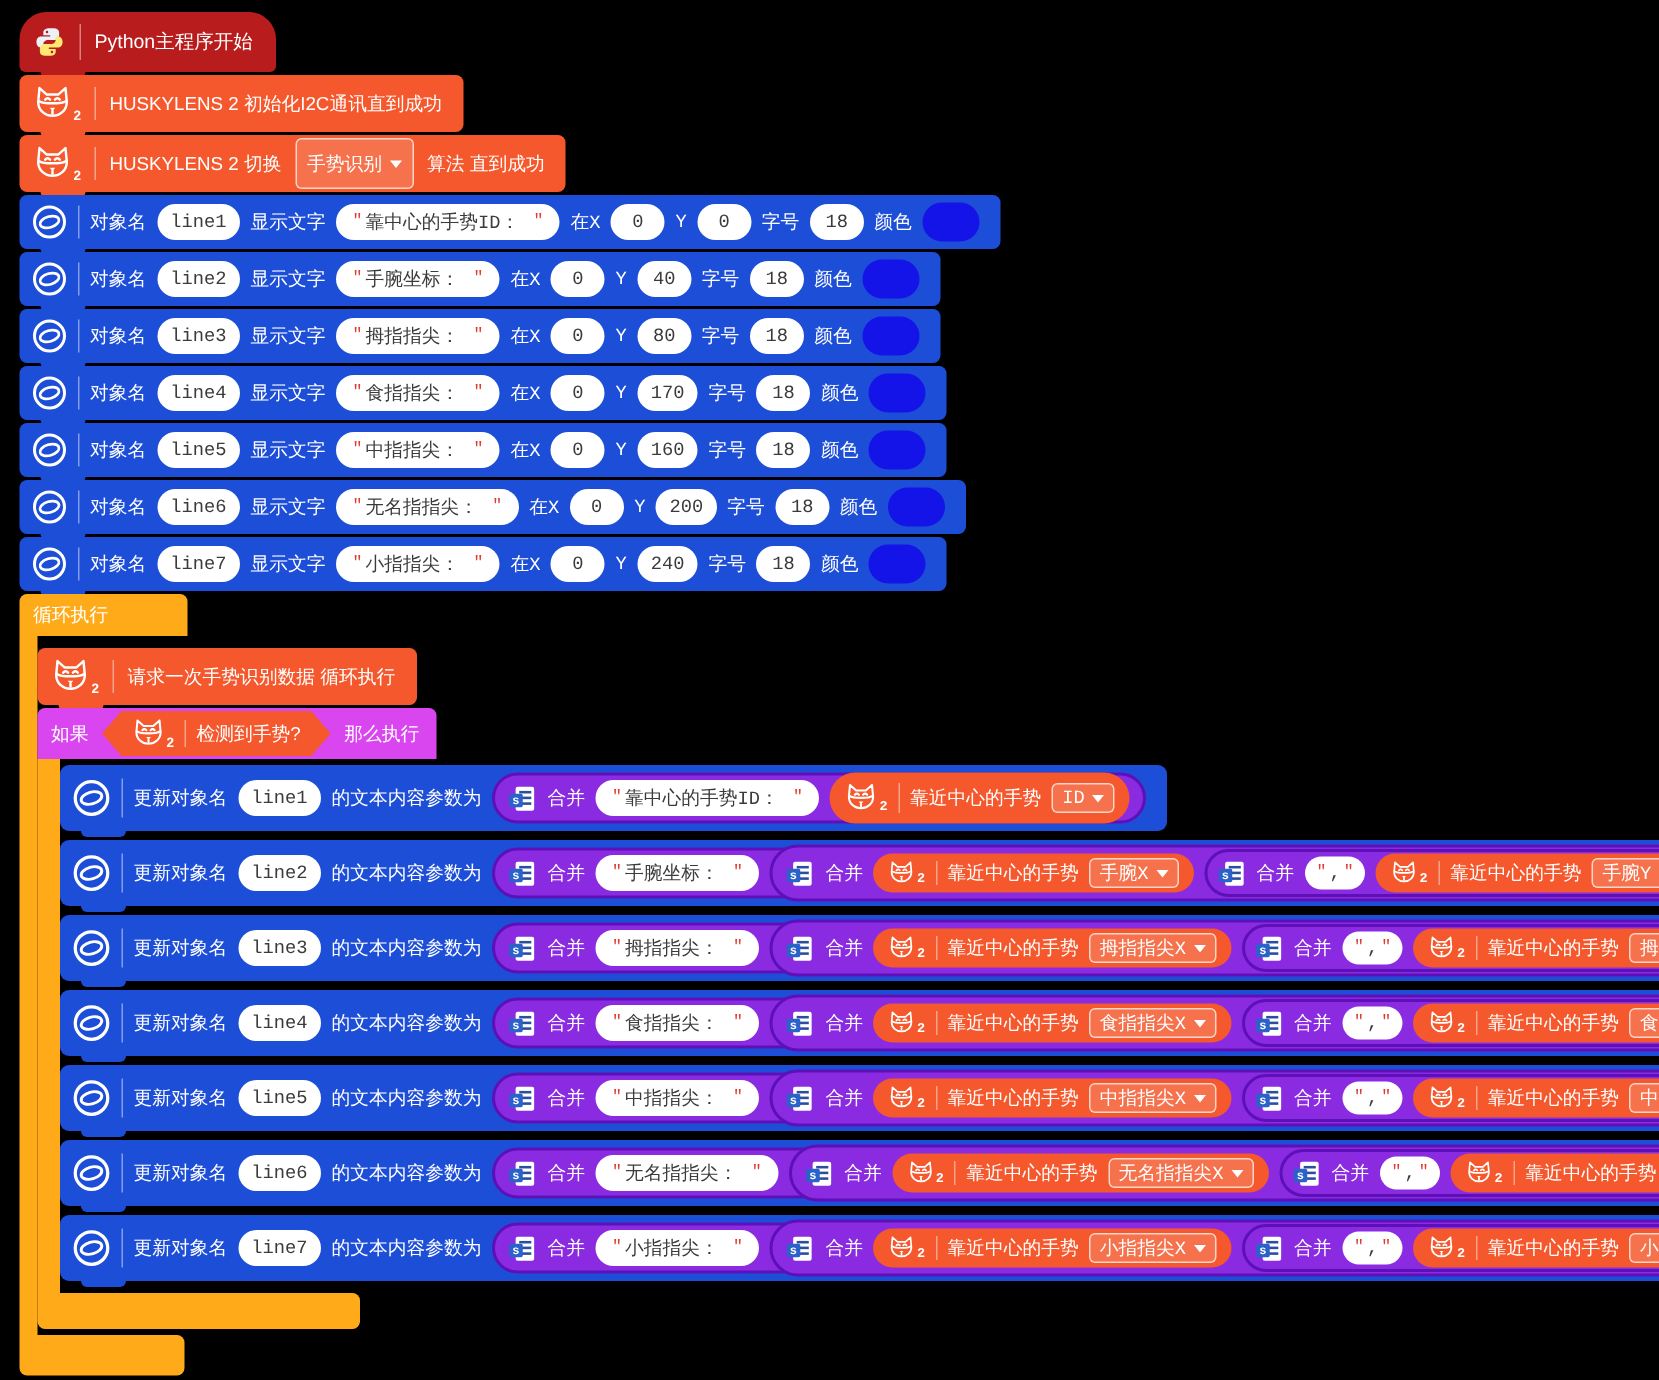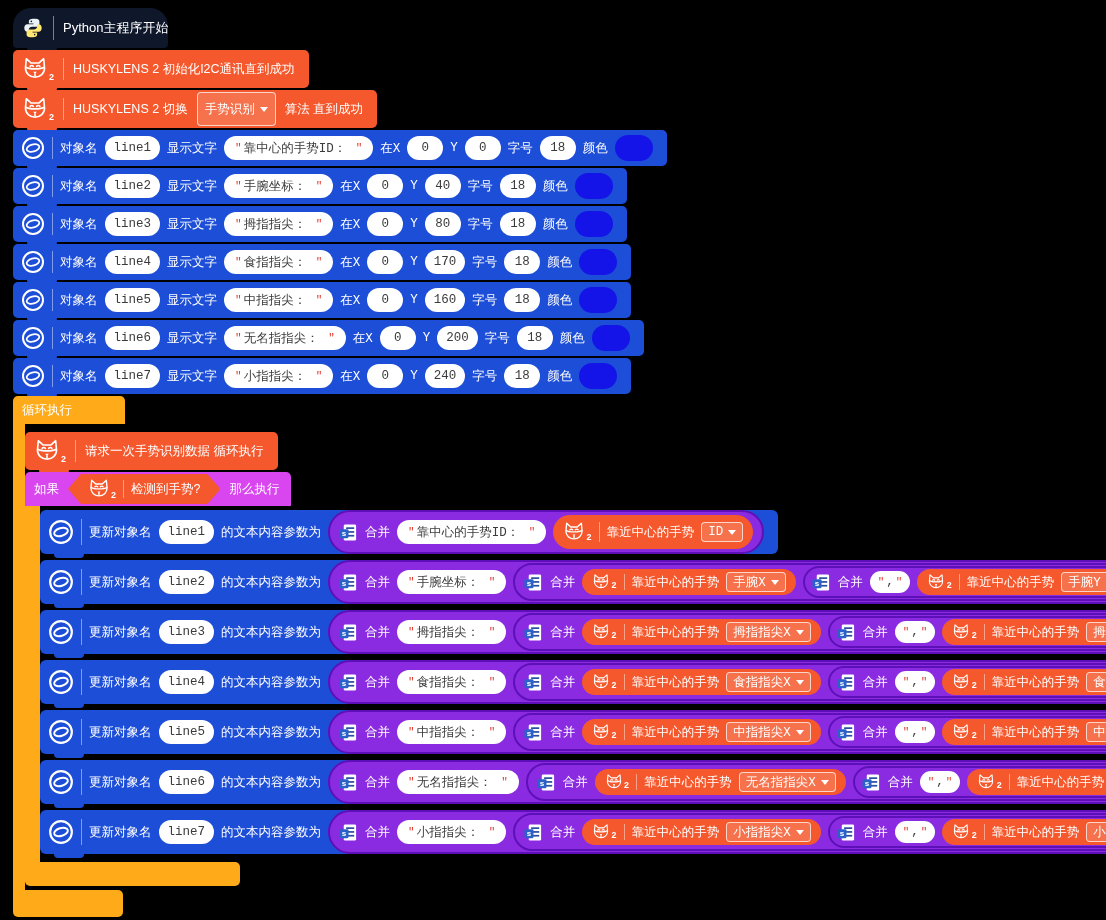--- a/index.html
+++ b/index.html
@@ -4,22 +4,22 @@
 <style>
   * { box-sizing: border-box; margin: 0; padding: 0; }
   html,body { width:1106px; height:920px; background:#000; overflow:hidden;
     font-family:"Liberation Sans", sans-serif; }
   #canvas { position:absolute; left:13px; top:8px; display:flex; flex-direction:column;
     align-items:flex-start; }
   .stack { position:relative; display:flex; align-items:center; width:max-content;
     color:#fff; font-size:12.5px; border-radius:5px; margin-bottom:2px; }
   .stack::after { content:""; position:absolute; left:14px; bottom:-4px; width:30px;
     height:4px; background:inherit; border-radius:0 0 4px 4px; }
-  .hat { background:#0f172a; height:40px; border-radius:18px 18px 4px 4px;
-    padding:0 0 0 9px; gap:9px; font-size:13px; }
+  .hat { background:#b91c1c; height:40px; border-radius:18px 18px 4px 4px;
+    padding:0 16px 0 9px; gap:9px; font-size:13px; }
   .orange { background:#F4582C; height:38px; padding:0 14px 0 9px; gap:9px; }
   .cyan { background:#1d4ed8; height:36px; padding:0 14px 0 8px; gap:7px;font-family:Liberation Mono, monospace; }
   .vsep { width:1px; height:60%; background:rgba(255,255,255,0.45); flex:none; }
   .ic { display:block; }
   .fox { display:flex; align-items:flex-end; gap:1px; flex:none; }
   .sub2 { font-style:normal; font-size:9px; font-weight:bold; line-height:1; }
   .oval { display:inline-flex; align-items:center; justify-content:center; height:24px;
     background:#fff; color:#3b3b3b; border-radius:12px; padding:0 9px; font-size:12.5px;
     white-space:pre; }
   .num { min-width:36px; }
@@ -50,21 +50,21 @@
   .if-foot { height:24px; width:215px; background:#FFAB19; border-radius:0 5px 5px 5px;
     margin-bottom:2px; }
   .hex { display:flex; align-items:center; gap:7px; height:30px; background:#F4582C;
     color:#fff; padding:0 20px; clip-path:polygon(13px 0, calc(100% - 13px) 0, 100% 50%,
     calc(100% - 13px) 100%, 13px 100%, 0 50%); }
   
   .update-row { margin-bottom:6px;text-align:center; }
   .ubar { height:44px; border-radius:6px; margin-bottom:0; }
   .join { display:inline-flex; align-items:center; gap:7px; background:#8A2BE2;
     border:2px solid #5E10B8; color:#fff; padding:0 9px; white-space:nowrap; }
-  .j1 { height:44px; border-radius:24px; margin:-4px 0; }
+  .j1 { height:34px; border-radius:24px; margin:-4px 0; }
   .j2 { height:38px; border-radius:20px; }
   .j3 { height:32px; border-radius:17px; padding:0 7px; }
   .rep { display:inline-flex; align-items:center; gap:7px; background:#F4582C; color:#fff;
     height:26px; border-radius:14px; padding:0 10px; }
   .rep .dd { height:20px; padding:0 6px; }
   .rep-lg { height:34px; border-radius:18px; }
   .oval.sm { height:22px; padding:0 6px; }
   .lbl { white-space:nowrap; }
 </style>
 </head>

